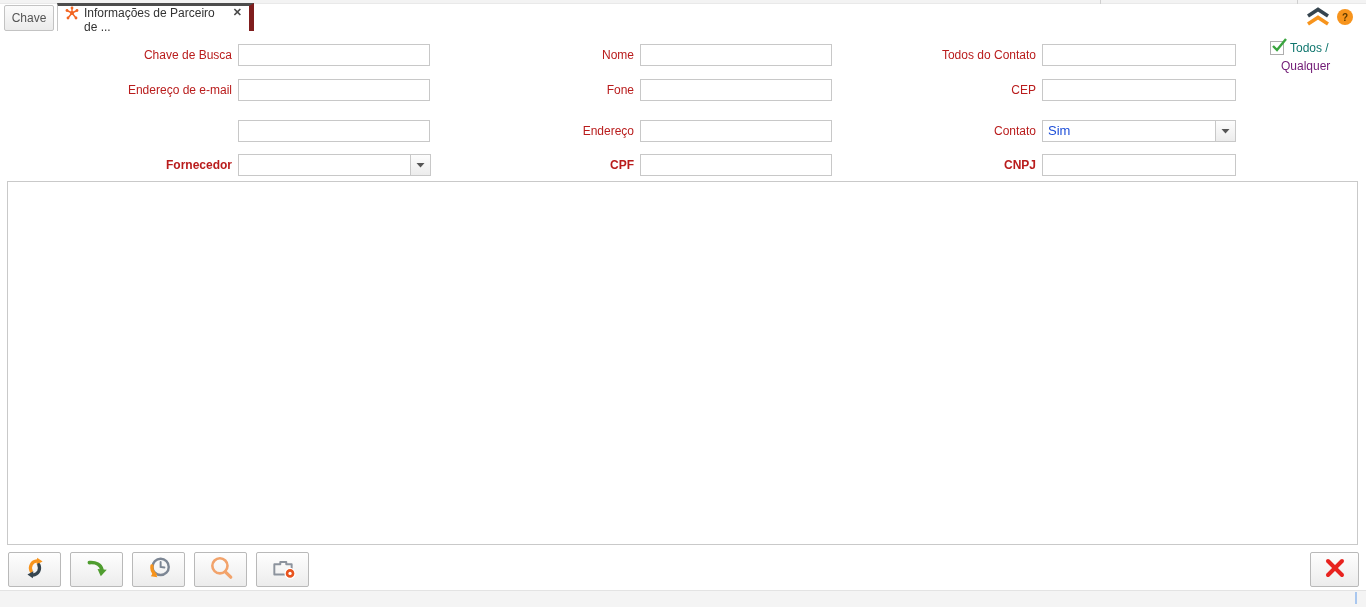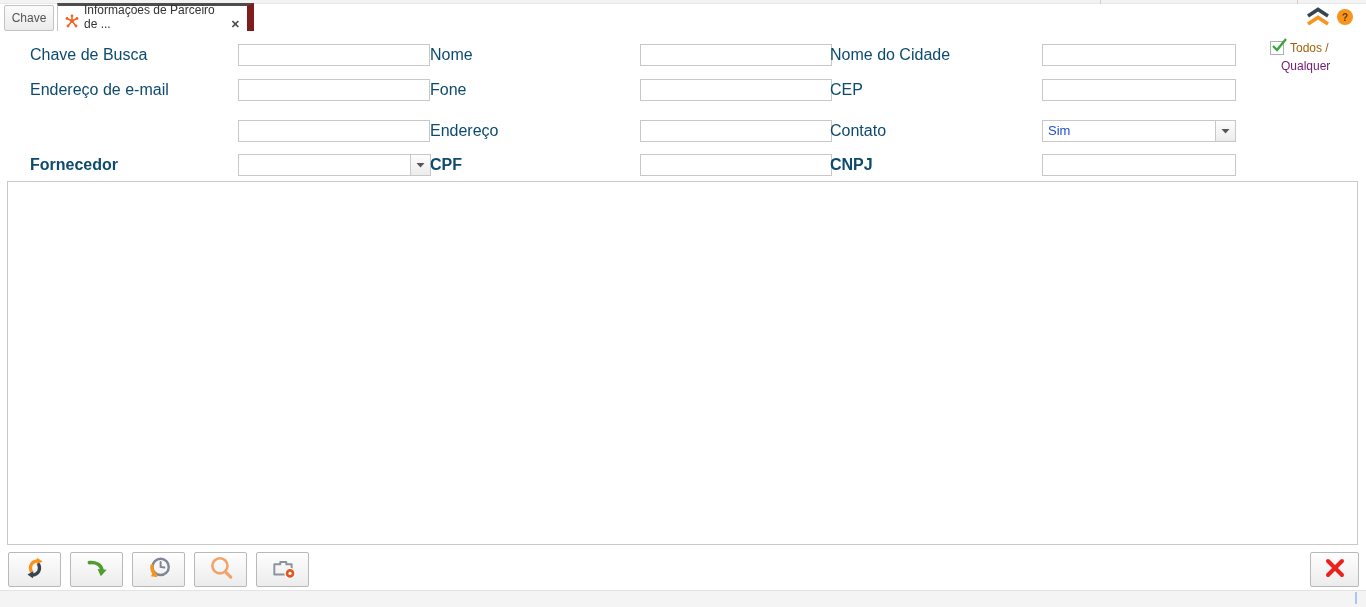--- a/index.html
+++ b/index.html
@@ -10,31 +10,31 @@
   
   .top-strip { position:absolute; left:0; top:0; width:1366px; height:4px; background:#f3f3f3; border-bottom:1px solid #e9e9e9; }
   .top-div { position:absolute; top:0; width:1px; height:4px; background:#cfcfcf; }
   .top-div.d1 { left:1100px; } .top-div.d2 { left:1297px; }
 
   
   .tab-painel { position:absolute; left:4px; top:5px; width:50px; height:26px;
     background:linear-gradient(#fbfbfb,#ebebeb); border:1px solid #c3c3c3; border-radius:2px;
     display:flex; align-items:center; justify-content:center; font-size:12px; color:#555; cursor:pointer; }
   .tab-active { position:absolute; left:57px; top:3px; width:197px; height:28px; background:#fff;
-    border-top:3px solid #4d4d4d; border-left:1px solid #c6c6c6; border-right:7px solid #7f1d1d;
-    display:flex; align-items:flex-end; padding:0 7px; gap:5px; font-size:12px; color:#333; }
+    border-top:3px solid #4d4d4d; border-left:1px solid #c6c6c6; border-right:5px solid #7f1d1d;
+    display:flex; align-items:flex-start; padding:0 7px; gap:5px; font-size:12px; color:#333; }
   .tab-close { margin-left:auto; font-size:11px; font-weight:bold; color:#4a4a4a; cursor:pointer; }
 
   
   .collapse-btn { position:absolute; left:1304px; top:7px; width:28px; height:20px; cursor:pointer; }
   .help-btn { position:absolute; left:1337px; top:9px; width:16px; height:16px; border-radius:50%;
     background:#f7941d; color:#5d3a00; font-size:10px; font-weight:bold; display:flex; align-items:center; justify-content:center; cursor:pointer; }
 
   
-  .flabel { position:absolute; font-size:16px; color:#0c4a6e; text-align:left; line-height:22px; height:22px; }
+  .flabel { position:absolute; font-size:12px; color:#b91c1c; text-align:right; line-height:22px; height:22px; }
   .lc1 { left:30px;  width:202px; }
   .lc2 { left:430px; width:204px; }
   .lc3 { left:830px; width:206px; }
   .r1 { top:44px; } .r2 { top:79px; } .r3 { top:120px; } .r4 { top:154px;font-weight:bold; }
 
   .finput { position:absolute; height:22px; border:1px solid #c8c8c8; background:#fff; font-size:12px; color:#333; padding:0 4px; outline:none; }
   .ic1 { left:238px;  width:192px; }
   .ic2 { left:640px;  width:192px; }
   .ic3 { left:1042px; width:194px; }
 
@@ -42,21 +42,21 @@
   .fcombo-val { flex:1; font-size:13px; color:#1d4ed8; line-height:20px; padding:0 5px; overflow:hidden; }
   .fcombo-btn { width:20px; border-left:1px solid #c8c8c8; background:linear-gradient(#fdfdfd,#ececec);
     display:flex; align-items:center; justify-content:center; }
   .fcombo-btn svg { display:block; }
   .combo-fornecedor { left:238px; top:154px; width:193px; }
   .combo-cliente   { left:1042px; top:120px; width:194px; }
 
   
   .chk-box { position:absolute; left:1270px; top:41px; width:14px; height:14px; border:1px solid #aeaeae; background:#fff; cursor:pointer; }
   .chk-box svg { position:absolute; left:-1px; top:-5px; overflow:visible; }
-  .chk-l1 { position:absolute; left:1290px; top:41px; font-size:12px; color:#a16207; }
+  .chk-l1 { position:absolute; left:1290px; top:41px; font-size:12px; color:#0f766e; }
   .chk-l2 { position:absolute; left:1281px; top:59px; font-size:12px; color:#701a75; }
 
   
   .results { position:absolute; left:7px; top:181px; width:1351px; height:364px; border:1px solid #c9c9c9; background:#fff; }
 
   
   .tbtn { position:absolute; top:552px; width:53px; height:35px; border:1px solid #b9b9b9; border-radius:2px;
     background:linear-gradient(#fefefe,#ececec); display:flex; align-items:center; justify-content:center; cursor:pointer; padding:0; }
   .b1 { left:8px; } .b2 { left:70px; } .b3 { left:132px; } .b4 { left:194px; } .b5 { left:256px; }
   .bcancel { left:1310px; width:49px; }
@@ -113,21 +113,21 @@
       <path d="M3 9 L7 13 L16 2" fill="none" stroke="#3aa53f" stroke-width="2.4"></path>
     </svg>
   </div>
   <span class="chk-l1">Todos /</span>
   <span class="chk-l2">Qualquer</span>
 
   <div class="flabel lc1 r1">Chave de Busca</div>
   <input class="finput ic1 r1" value="" style="">
   <div class="flabel lc2 r1">Nome</div>
   <input class="finput ic2 r1" value="" style="">
-  <div class="flabel lc3 r1">Nome do Cidade</div>
+  <div class="flabel lc3 r1">Todos do Contato</div>
   <input class="finput ic3 r1" value="" style="">
 
   <div class="flabel lc1 r2">Endereço de e-mail</div>
   <input class="finput ic1 r2" value="" style="">
   <div class="flabel lc2 r2">Fone</div>
   <input class="finput ic2 r2" value="" style="">
   <div class="flabel lc3 r2">CEP</div>
   <input class="finput ic3 r2" value="" style="">
 
   <input class="finput ic1 r3" value="" style="">

